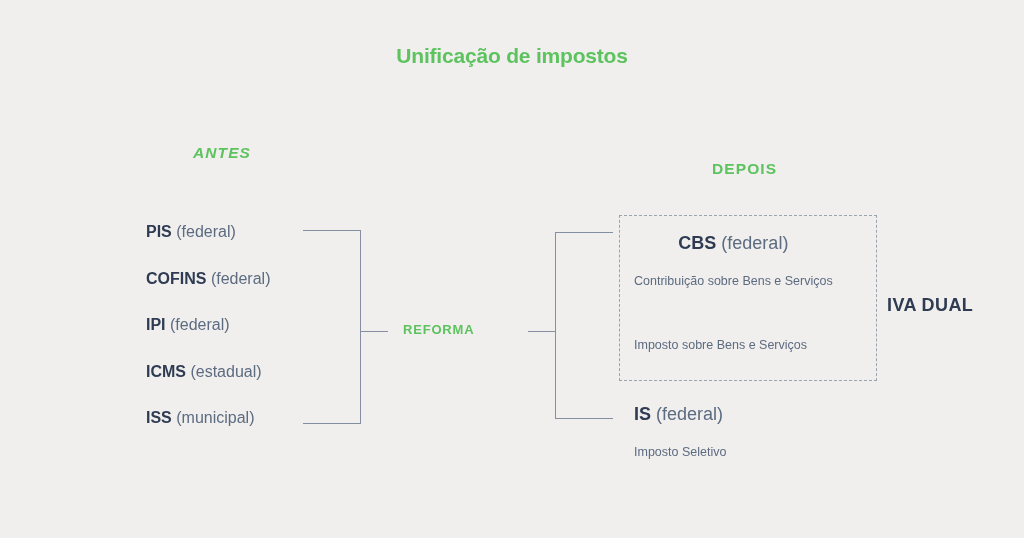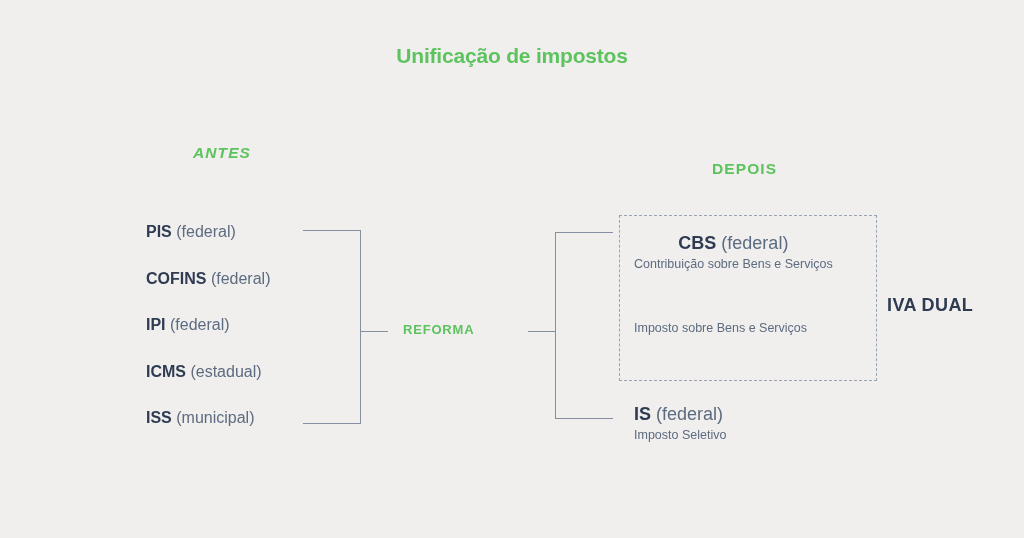--- a/index.html
+++ b/index.html
@@ -113,21 +113,21 @@
     line-height: 1.22;
   }
   .entry .name .abbr {
     font-weight: bold;
     color: #2e3b52;
   }
   .entry .sub {
     font-size: 12.5px;
     color: #5c6b80;
     line-height: 1.35;
-    margin-top: 1px;
+    margin-top: 18px;
   }
   .entry.cbs { left: 634px; top: 233px; text-align: center; }
   .entry.ibs { left: 634px; top: 319px; }
   .entry.is  { left: 634px; top: 404px; }
 
   .iva-dual {
     position: absolute;
     left: 887px;
     top: 295px;
     font-size: 18px;

